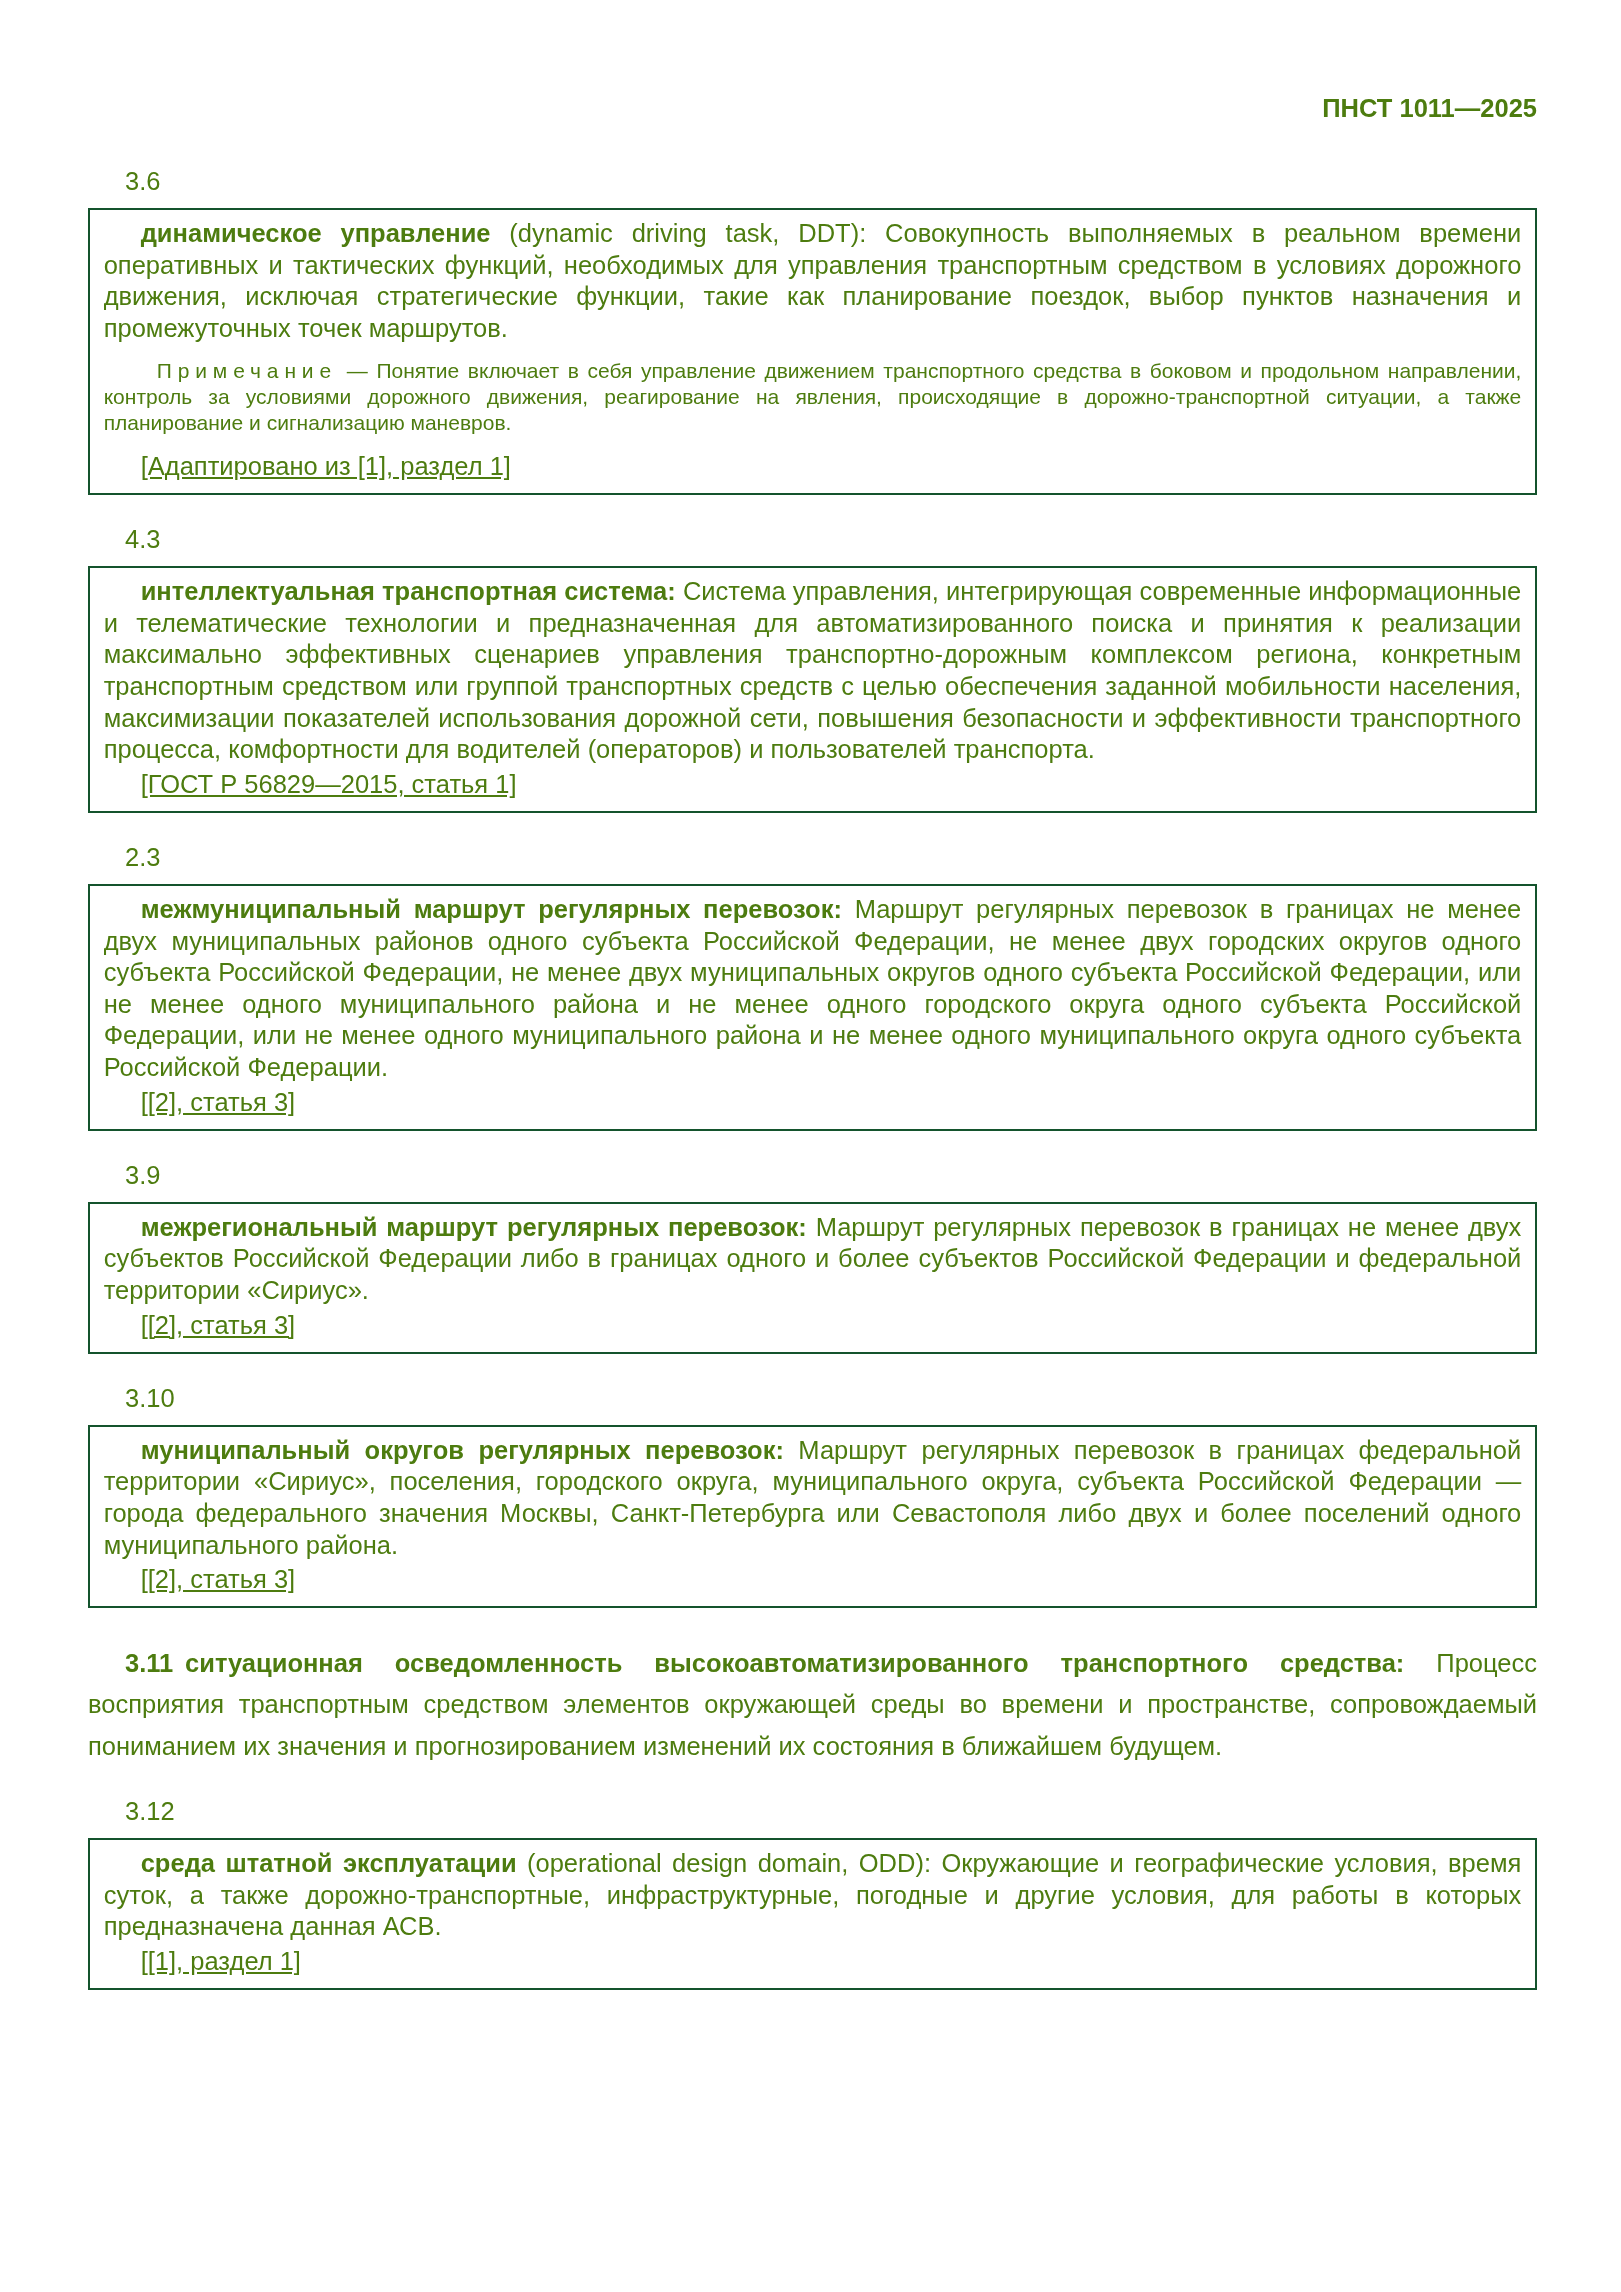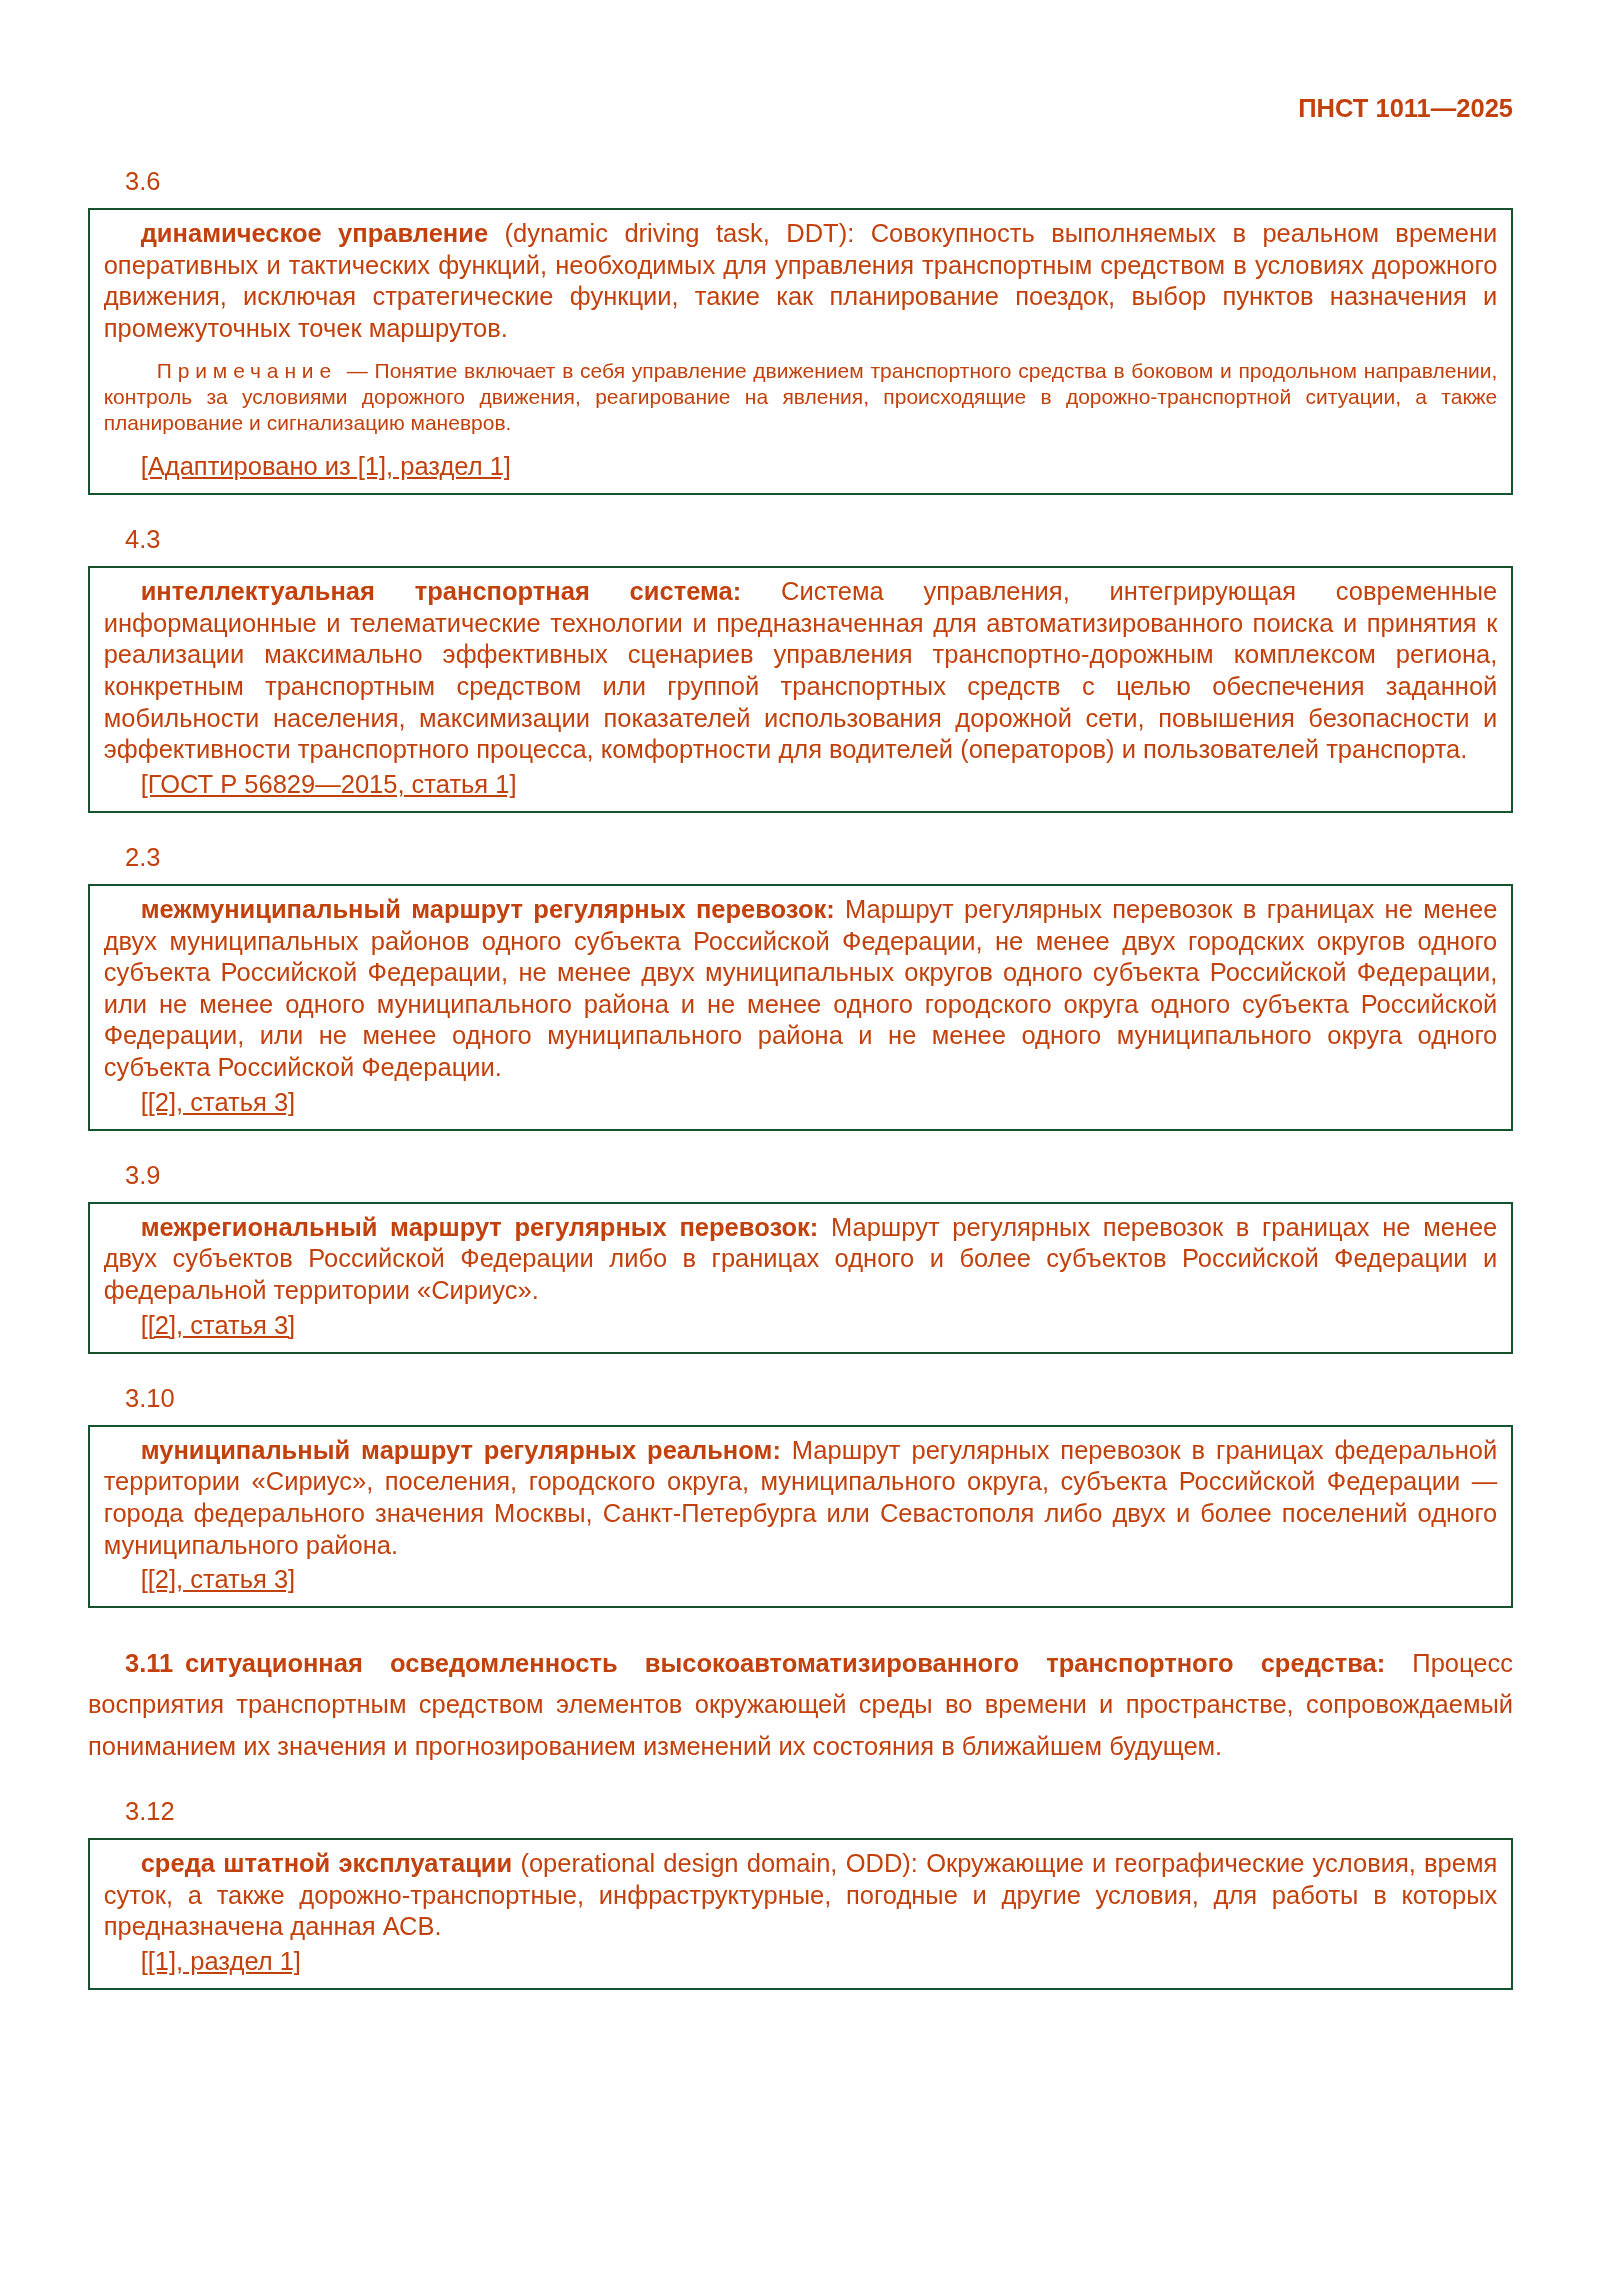--- a/index.html
+++ b/index.html
@@ -2,24 +2,24 @@
 <html lang="ru"><head>
 <meta charset="utf-8">
 <style>
   html, body { margin: 0; padding: 0; background: #ffffff; }
   .page {
     position: relative;
     width: 1621px;
     height: 2088px;
     box-sizing: border-box;
     background: #ffffff;
-    color: #c2410c;
+    color: #4d7c0f;
     font-family: "Liberation Sans", "DejaVu Sans", sans-serif;
     font-size: 25.5px;
-    padding: 94px 108px 0 88px;
+    padding: 94px 84px 0 88px;
   }
   .doc-header { text-align: right; font-weight: bold; margin-bottom: 43px; }
   .sec-num { text-indent: 37px; margin: 29px 0 11.8px 0; line-height: 1.2; }
   .box { border: 2px solid #14532d; padding: 7.8px 13.7px 9.8px 13.7px; }
   .para { text-align: justify; text-indent: 37px; line-height: 1.24; margin: 0; }
   .term { font-weight: bold; }
   .note {
     font-size: 21px; line-height: 1.24; text-align: justify;
     text-indent: 53px; margin: 13.7px 0 0 0;
   }
@@ -60,21 +60,21 @@
   </div>
 
   <div class="sec-num">3.9</div>
   <div class="box">
     <p class="para"><b class="term">межрегиональный маршрут регулярных перевозок:</b><span> Маршрут регулярных перевозок в границах не менее двух субъектов Российской Федерации либо в границах одного и более субъектов Российской Федерации и федеральной территории «Сириус».</span></p>
     <p class="src">[[2], статья 3]</p>
   </div>
 
   <div class="sec-num">3.10</div>
   <div class="box">
-    <p class="para"><b class="term">муниципальный маршрут регулярных реальном:</b><span> Маршрут регулярных перевозок в границах федеральной территории «Сириус», поселения, городского округа, муниципального округа, субъекта Российской Федерации — города федерального значения Москвы, Санкт-Петербурга или Севастополя либо двух и более поселений одного муниципального района.</span></p>
+    <p class="para"><b class="term">муниципальный округов регулярных перевозок:</b><span> Маршрут регулярных перевозок в границах федеральной территории «Сириус», поселения, городского округа, муниципального округа, субъекта Российской Федерации — города федерального значения Москвы, Санкт-Петербурга или Севастополя либо двух и более поселений одного муниципального района.</span></p>
     <p class="src">[[2], статья 3]</p>
   </div>
 
   <p class="para-inline"><b class="inline-num">3.11</b><b class="term">ситуационная осведомленность высокоавтоматизированного транспортного средства:</b><span> Процесс восприятия транспортным средством элементов окружающей среды во времени и пространстве, сопровождаемый пониманием их значения и прогнозированием изменений их состояния в ближайшем будущем.</span></p>
 
   <div class="sec-num">3.12</div>
   <div class="box">
     <p class="para"><b class="term">среда штатной эксплуатации</b><span> (operational design domain, ODD): Окружающие и географические условия, время суток, а также дорожно-транспортные, инфраструктурные, погодные и другие условия, для работы в которых предназначена данная АСВ.</span></p>
     <p class="src">[[1], раздел 1]</p>
   </div>

